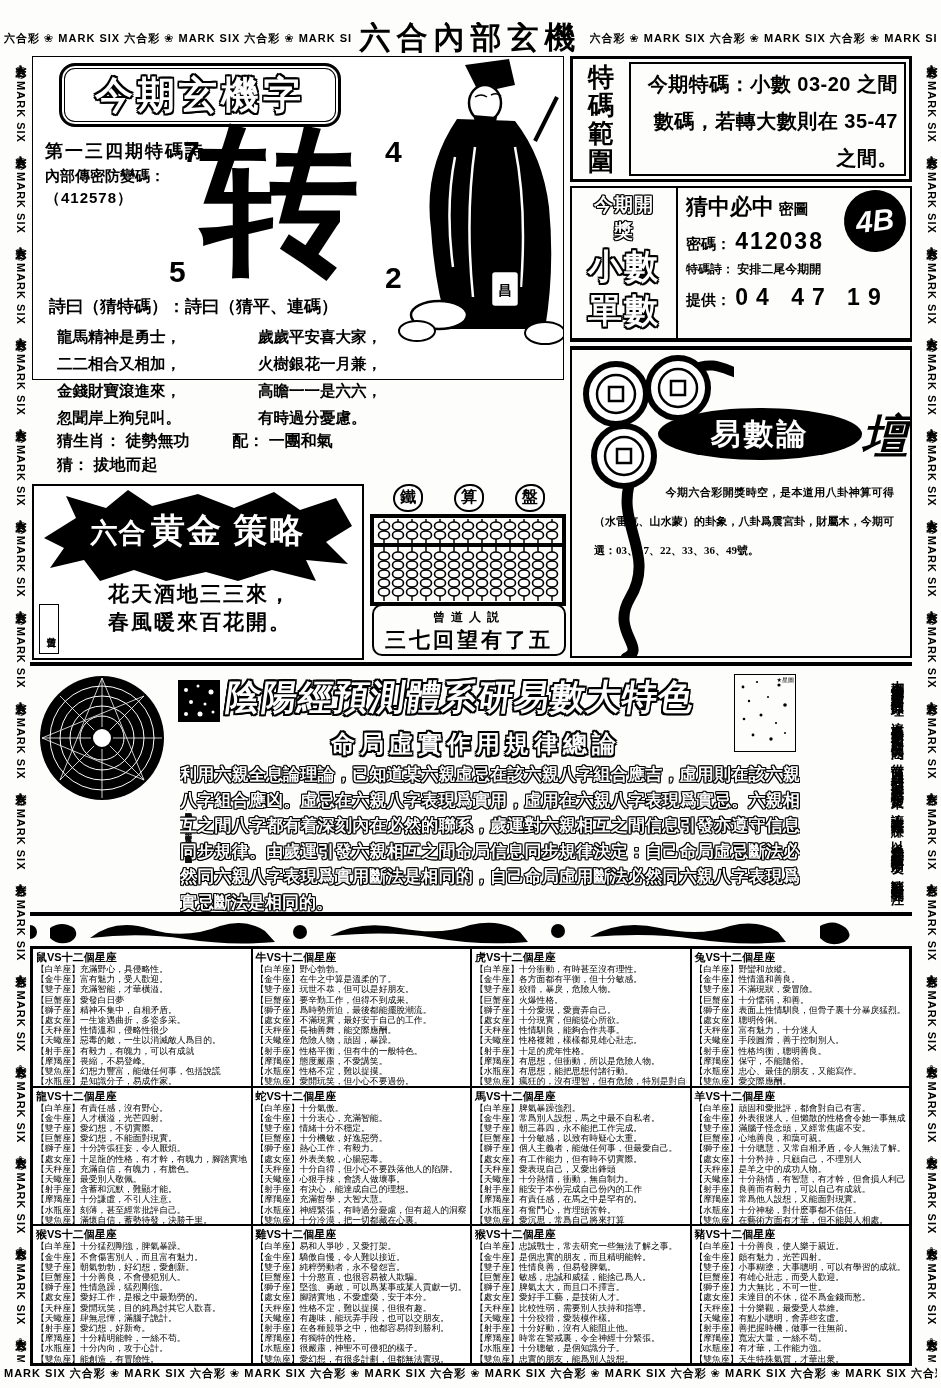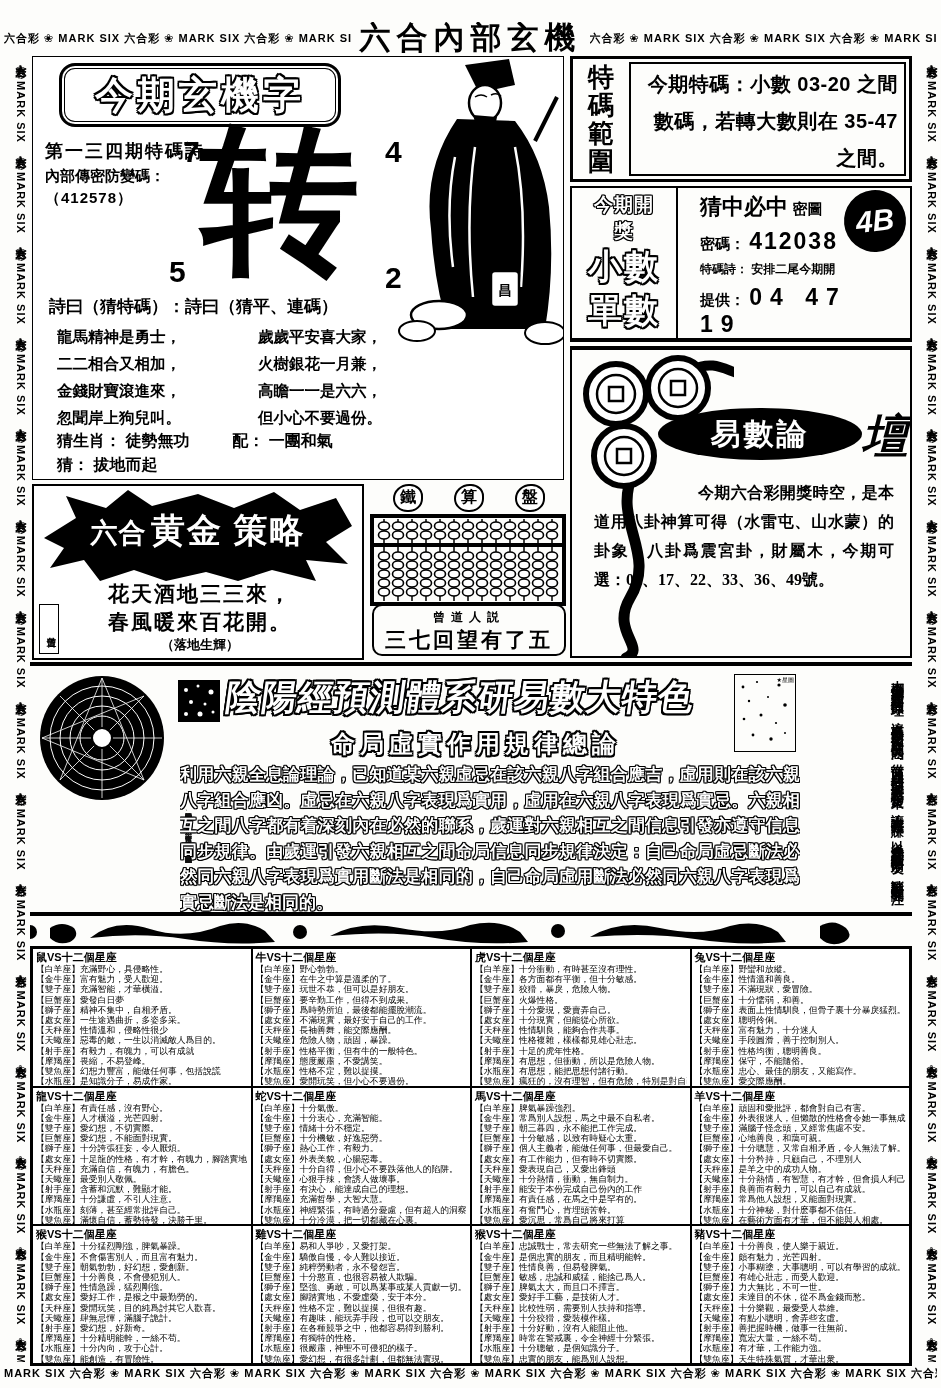--- a/index.html
+++ b/index.html
@@ -14,21 +14,21 @@
 #strip-top{left:4px;top:22px;width:933px;height:32px;display:flex;align-items:center;gap:8px;}
 #strip-top .pattern{flex:1;overflow:hidden;}
 #page-title{font-size:31px;font-weight:900;letter-spacing:6px;white-space:nowrap;}
 #strip-left{left:2px;top:56px;width:26px;height:1306px;writing-mode:vertical-rl;}
 #strip-right{left:913px;top:56px;width:26px;height:1306px;writing-mode:vertical-rl;}
 #strip-bottom{left:4px;top:1366px;width:933px;height:20px;}
 #content{position:absolute;left:30px;top:54px;width:882px;height:1312px;}
 .abs{position:absolute;}
 .box{position:absolute;border:2px solid #000;background:#fff;}
 
-#mystery{left:2px;top:2px;width:532px;height:424px;border:1.5px solid #000;}
+#mystery{left:2px;top:2px;width:532px;height:324px;border:1.5px solid #000;}
 #plaque{position:absolute;left:26px;top:6px;width:282px;height:64px;border:3.5px solid #000;border-radius:16px;box-shadow:inset 0 0 0 2px #fff,inset 0 0 0 3px #000;display:flex;align-items:center;justify-content:center;}
 #plaque .t{font-size:38px;font-weight:900;letter-spacing:4px;}
 #issue{left:12px;top:82px;font-size:18px;font-weight:800;letter-spacing:2px;}
 #code-label{left:12px;top:110px;font-size:15px;font-weight:800;}
 #code-num{left:12px;top:132px;font-size:15px;font-weight:800;letter-spacing:1px;}
 #bigchar{left:168px;top:66px;font-size:158px;font-weight:900;line-height:1;}
 .corner{font-size:30px;font-weight:600;}
 #poem-head{left:16px;top:238px;font-size:17px;font-weight:800;white-space:nowrap;}
 #poems{left:24px;top:266px;width:400px;display:flex;gap:8px;}
 .pcol{width:193px;}
@@ -56,32 +56,32 @@
 
 #range{left:540px;top:2px;width:342px;height:126px;border:3px solid #000;padding:3px;display:flex;box-shadow:0 0 0 1px #fff inset;}
 #range-label{width:50px;display:flex;flex-direction:column;align-items:center;justify-content:center;}
 #range-label div{font-size:26px;font-weight:900;line-height:28px;}
 #range-inner{flex:1;border:2px solid #000;margin-left:3px;padding:2px 6px;font-size:20px;font-weight:800;line-height:37px;letter-spacing:0.5px;text-align:right;}
 
 #draw{left:540px;top:132px;width:342px;height:156px;border:2px solid #000;border-bottom-width:4px;display:flex;}
 #draw-left{width:104px;padding:4px 14px;text-align:center;}
 #draw-title{font-size:19px;font-weight:800;letter-spacing:1px;}
 .draw-tag{font-size:34px;font-weight:900;letter-spacing:2px;line-height:44px;}
-#draw-right{flex:1;border-left:2px solid #000;padding:4px 22px;position:relative;}
+#draw-right{flex:1;border-left:2px solid #000;padding:4px 8px;position:relative;}
 #hit-line{font-size:22px;font-weight:900;}
 #map-label{font-size:15px;font-weight:800;}
 #map-circle{position:absolute;right:4px;top:2px;width:62px;height:62px;border-radius:50%;background:#000;color:#fff;display:flex;align-items:center;justify-content:center;font-size:30px;font-style:italic;font-weight:700;transform:rotate(-6deg);}
 .draw-row{margin-top:6px;font-size:15px;font-weight:800;}
 .draw-row .big{font-size:23px;letter-spacing:2px;}
 #provide-nums{font-size:23px;font-weight:900;letter-spacing:8px;}
 
 #forum{left:540px;top:292px;width:342px;height:312px;border:2px solid #000;border-top-width:4px;overflow:hidden;}
 #forum-oval{position:absolute;left:86px;top:58px;width:204px;height:52px;background:#000;border-radius:50%;display:flex;align-items:center;justify-content:center;color:#fff;font-size:30px;font-weight:900;letter-spacing:3px;}
 #forum-tail{position:absolute;left:290px;top:56px;font-size:46px;font-weight:900;font-style:italic;}
-#forum-body{position:absolute;left:22px;top:128px;width:300px;font-size:16px;font-weight:800;line-height:29px;text-indent:6.5em;text-align:justify;}
+#forum-body{position:absolute;left:22px;top:128px;width:300px;font-size:11px;font-weight:800;line-height:29px;text-indent:6.5em;text-align:justify;}
 
 #midband{left:0;top:608px;width:882px;height:254px;position:absolute;border-top:4px solid #000;border-bottom:4px solid #000;}
 #left-note{position:absolute;left:4px;top:142px;width:160px;height:106px;writing-mode:vertical-rl;font-size:7px;line-height:11px;color:#111;overflow:hidden;}
 #banner{position:absolute;left:196px;top:8px;width:566px;font-size:35px;font-weight:900;white-space:nowrap;transform:skewX(-8deg);letter-spacing:1px;}
 #subtitle{position:absolute;left:226px;top:62px;width:440px;text-align:center;font-size:24px;font-weight:900;letter-spacing:5px;}
 #theory-para{position:absolute;left:150px;top:96px;width:620px;height:152px;font-size:17px;font-weight:900;line-height:25.5px;text-align:justify;overflow:hidden;}
 #right-note{position:absolute;left:772px;top:4px;width:106px;height:246px;writing-mode:vertical-rl;font-size:13px;line-height:21px;letter-spacing:2px;font-weight:600;overflow:hidden;}
 #starbox{position:absolute;left:704px;top:8px;width:62px;height:78px;border:1.5px solid #000;}
 #starbox .lbl{position:absolute;right:1px;top:1px;font-size:6px;}
 
@@ -143,21 +143,21 @@
         <div class="pcol serif" id="poem-left">
             <div class="pline">龍馬精神是勇士，</div>
             <div class="pline">二二相合又相加，</div>
             <div class="pline">金錢財寶滾進來，</div>
             <div class="pline">忽聞岸上狗兒叫。</div>
           </div>
         <div class="pcol serif" id="poem-right">
             <div class="pline">歲歲平安喜大家，</div>
             <div class="pline">火樹銀花一月兼，</div>
             <div class="pline">高瞻一一是六六，</div>
-            <div class="pline">但小心不要過份。</div>
+            <div class="pline">有時過分憂慮。</div>
           </div>
       </div>
       <div class="abs" id="guess1">
         <span>猜生肖：</span>
         <span class="serif">徒勢無功</span>
         <span style="display:inline-block;width:34px;"></span>
         <span>配：</span>
         <span class="serif">一團和氣</span>
       </div>
       <div class="abs" id="guess2">
@@ -171,21 +171,20 @@
         <svg width="312" height="92" viewBox="0 0 312 92">
           <polygon fill="#000" points="2,48 34,28 24,6 64,18 86,0 110,16 156,4 192,18 232,2 258,20 294,8 310,36 284,52 306,74 264,70 274,91 230,80 196,91 164,82 124,91 92,80 58,91 42,70 8,78 22,58"></polygon>
         </svg>
         <div id="star-text">
           <span class="a">六合</span>
           <span class="b serif">黄金 策略</span>
         </div>
       </div>
       <div class="abs serif" id="strat-l1">花天酒地三三來，</div>
       <div class="abs serif" id="strat-l2">春風暖來百花開。</div>
-      <div class="abs serif" id="strat-note">（落地生輝）</div>
       <div class="abs" id="seal">曾道</div>
     </div>
 
     <div id="abacus-area">
       <div id="abacus-title">
         <span>鐵</span>
         <span>算</span>
         <span>盤</span>
       </div>
       <svg width="196" height="92" viewBox="0 0 196 92" style="margin-top:2px;">

